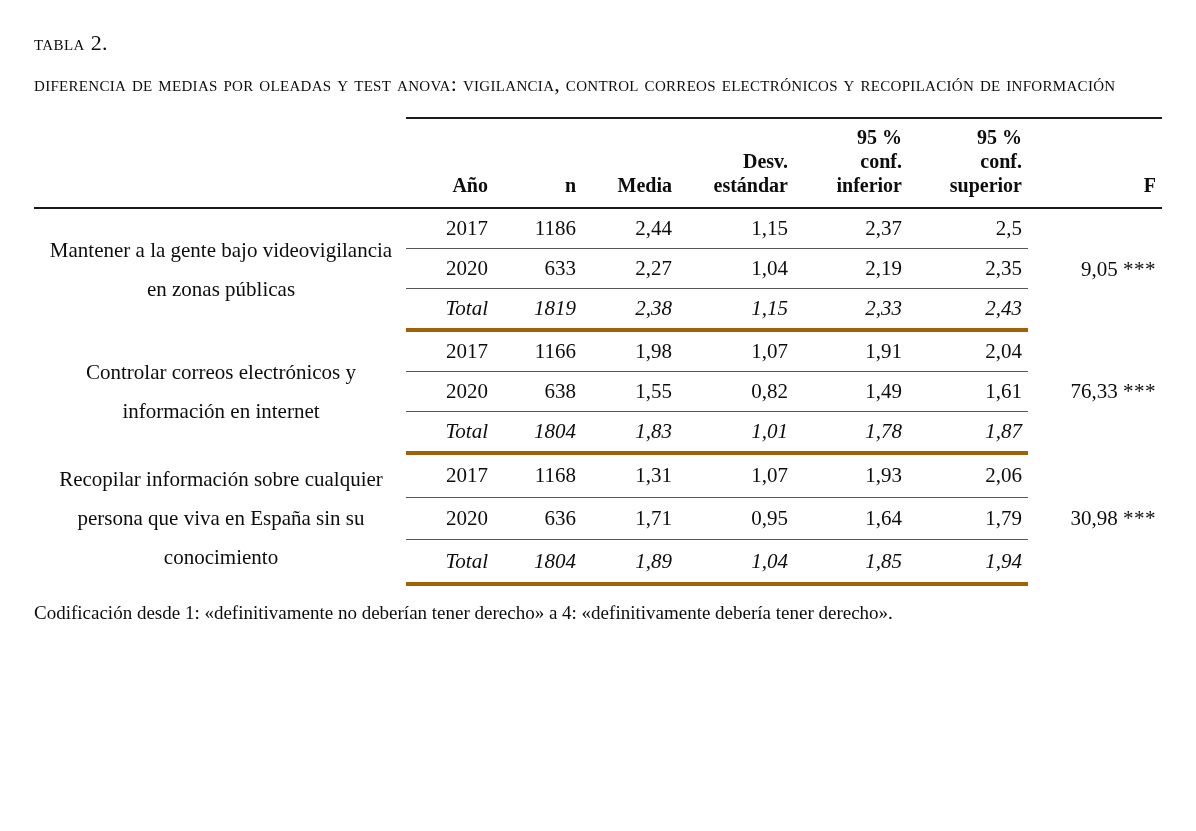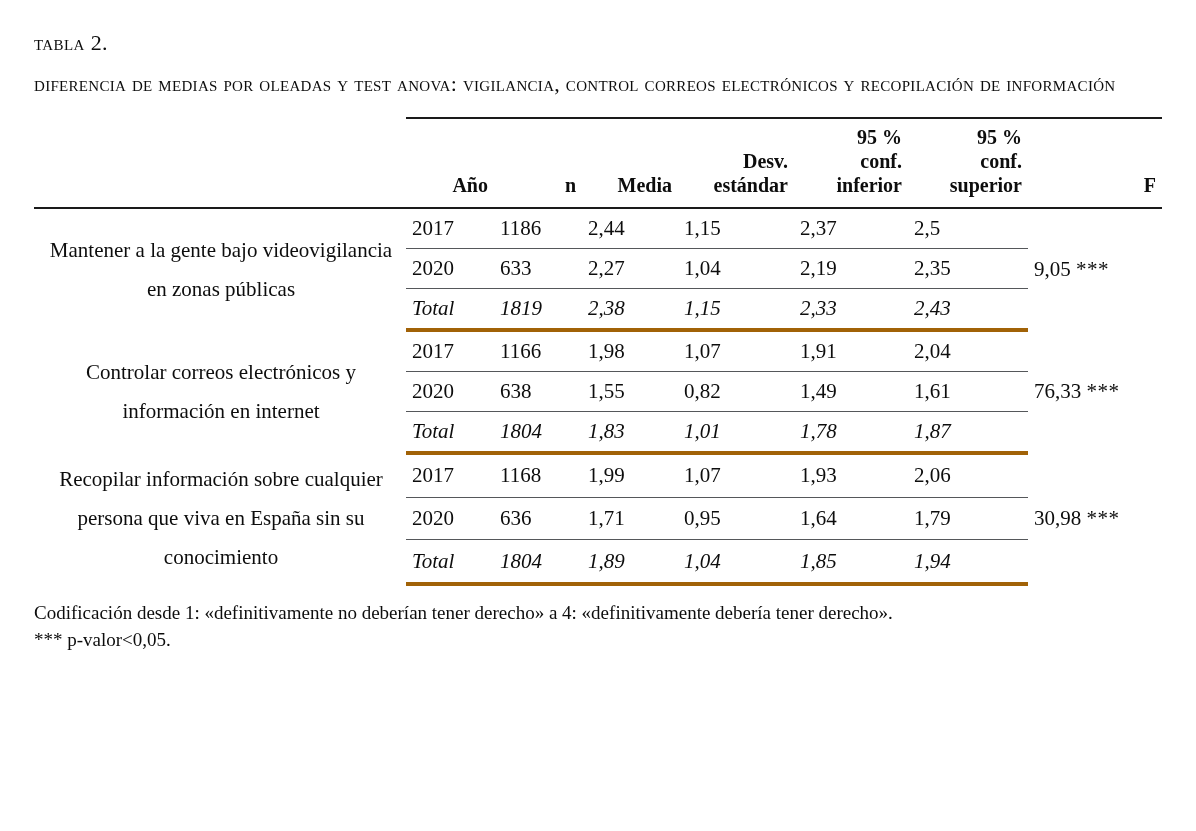--- a/index.html
+++ b/index.html
@@ -72,21 +72,21 @@
   }
   .head-sep td {
     border-bottom: 2px solid #1a1a1a;
     padding: 0;
     height: 0;
   }
 
   tbody td {
     font-size: 21px;
     padding: 7px 6px;
-    text-align: left;
+    text-align: right;
     vertical-align: middle;
   }
   tbody td.rowlabel {
     text-align: center;
     padding-left: 10px;
     padding-right: 8px;
     font-size: 21px;
     line-height: 39px;
     vertical-align: middle;
   }
@@ -217,21 +217,21 @@
         <td class="tot">1,83</td>
         <td class="tot">1,01</td>
         <td class="tot">1,78</td>
         <td class="tot">1,87</td>
       </tr>
 
       <tr>
         <td class="rowlabel" rowspan="3">Recopilar información sobre cualquier persona que viva en España sin su conocimiento</td>
         <td class="thin-rule">2017</td>
         <td class="thin-rule">1168</td>
-        <td class="thin-rule">1,99</td>
+        <td class="thin-rule">1,31</td>
         <td class="thin-rule">1,07</td>
         <td class="thin-rule">1,93</td>
         <td class="thin-rule">2,06</td>
         <td class="fcol" rowspan="3"><span>30,98</span> <span class="stars">***</span></td>
       </tr>
       <tr>
         <td class="thin-rule">2020</td>
         <td class="thin-rule">636</td>
         <td class="thin-rule">1,71</td>
         <td class="thin-rule">0,95</td>
@@ -245,17 +245,16 @@
         <td class="tot">1,04</td>
         <td class="tot">1,85</td>
         <td class="tot">1,94</td>
       </tr>
 
     </tbody>
   </table>
 
   <div class="notes">
     <div class="note-line">Codificación desde 1: «definitivamente no deberían tener derecho» a 4: «definitivamente debería tener derecho».</div>
-    <div class="note-line">*** p-valor&lt;0,05.</div>
   </div>
 
 
 </div>
 
 </body></html>

